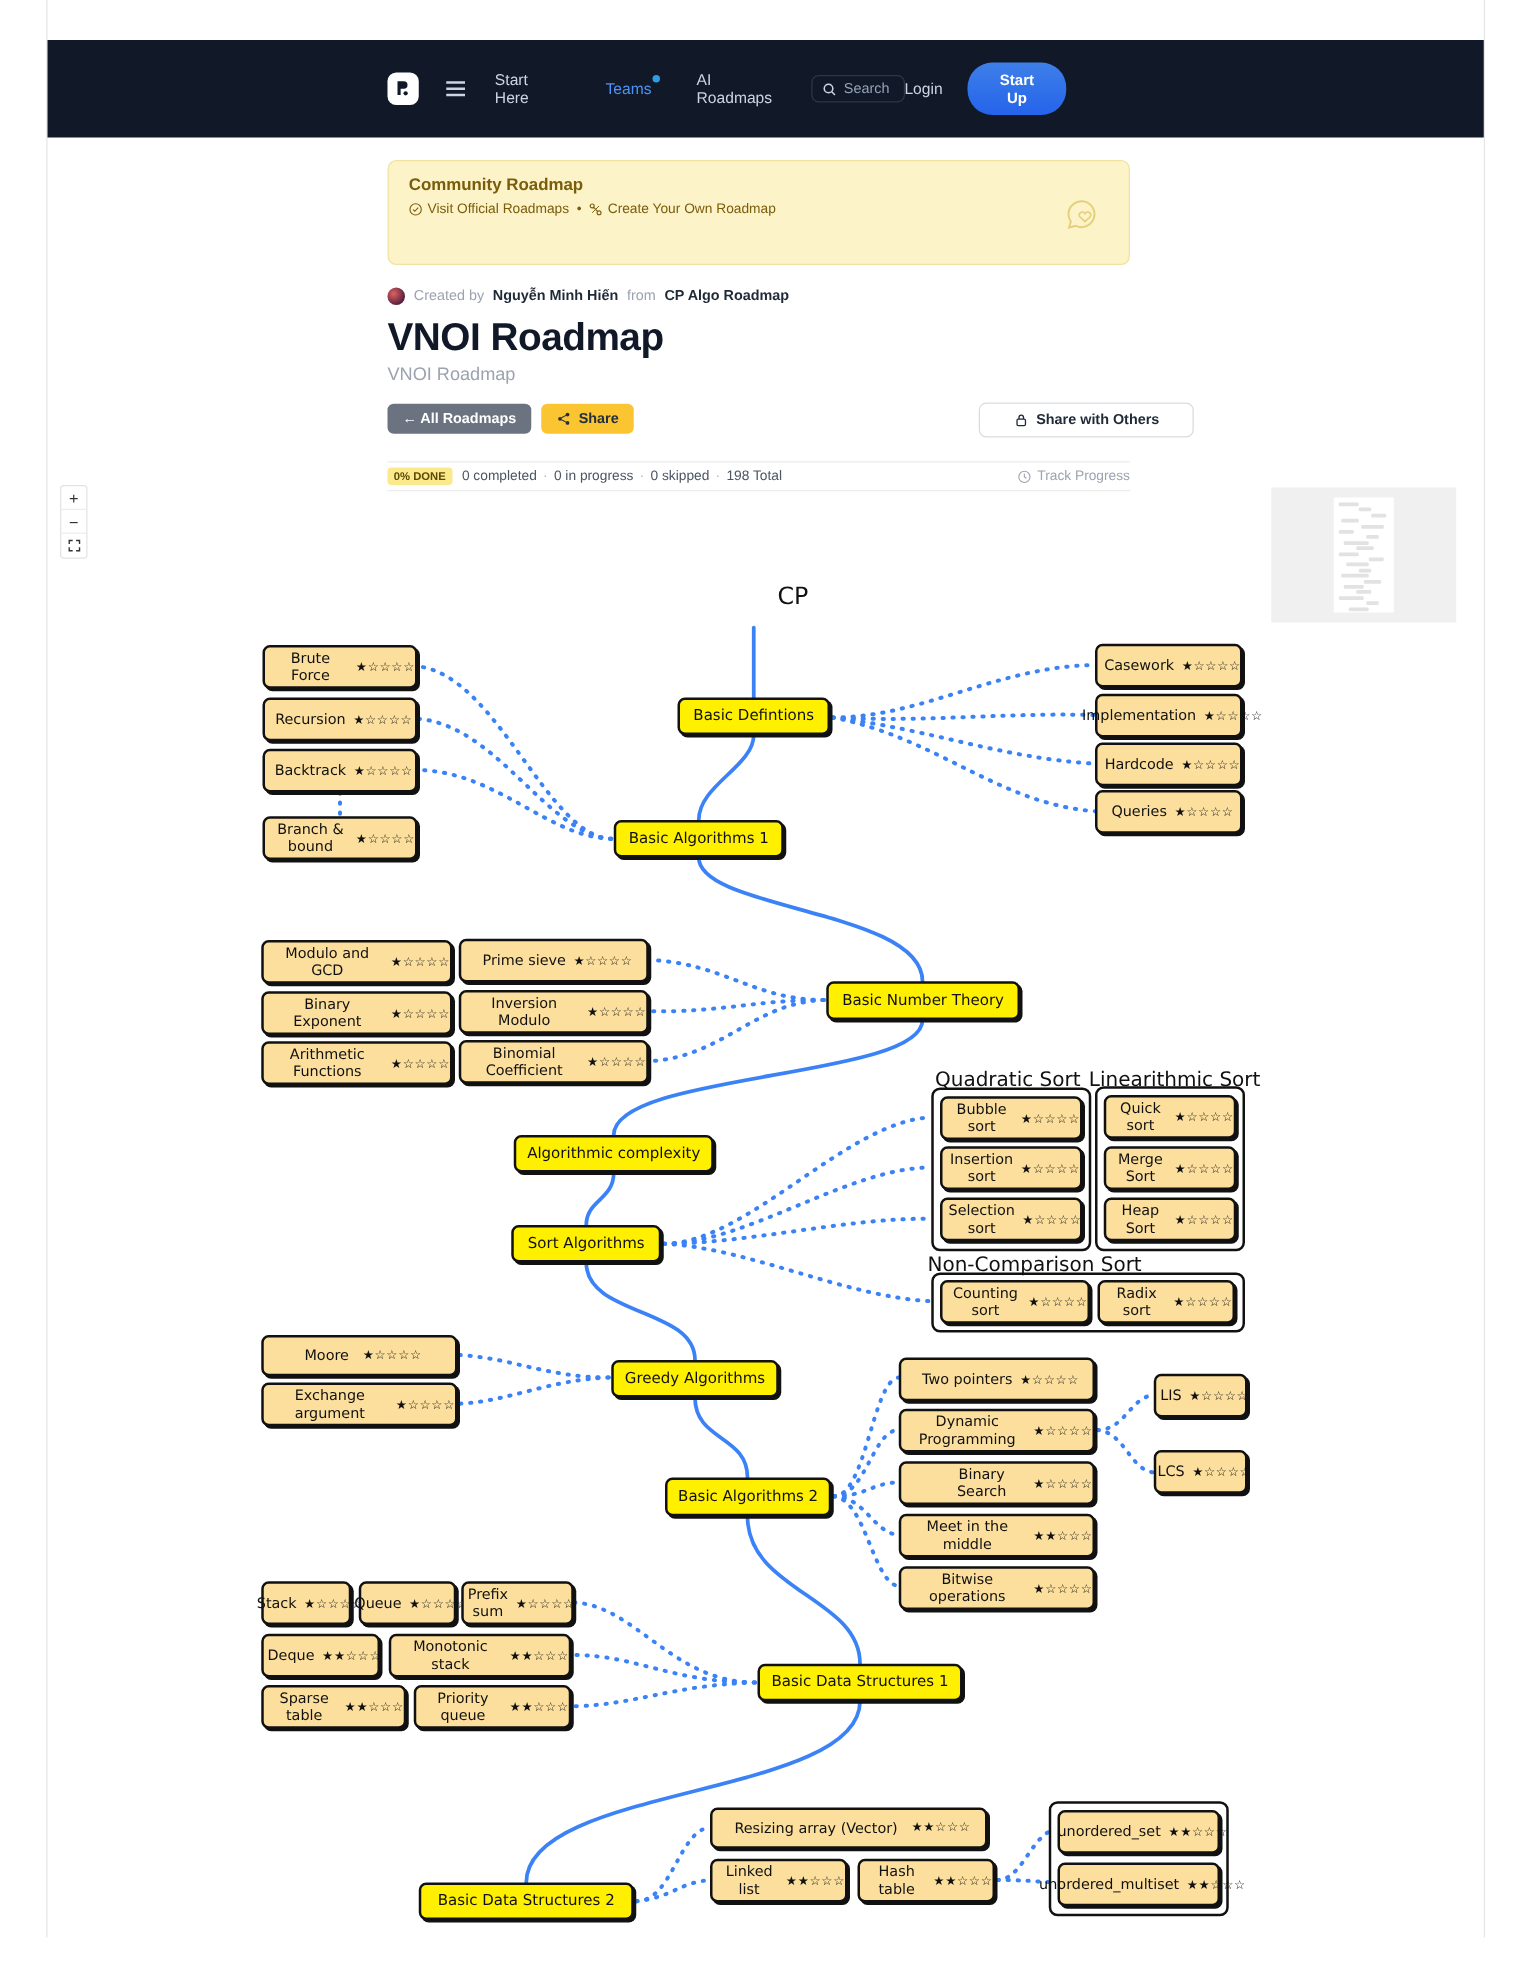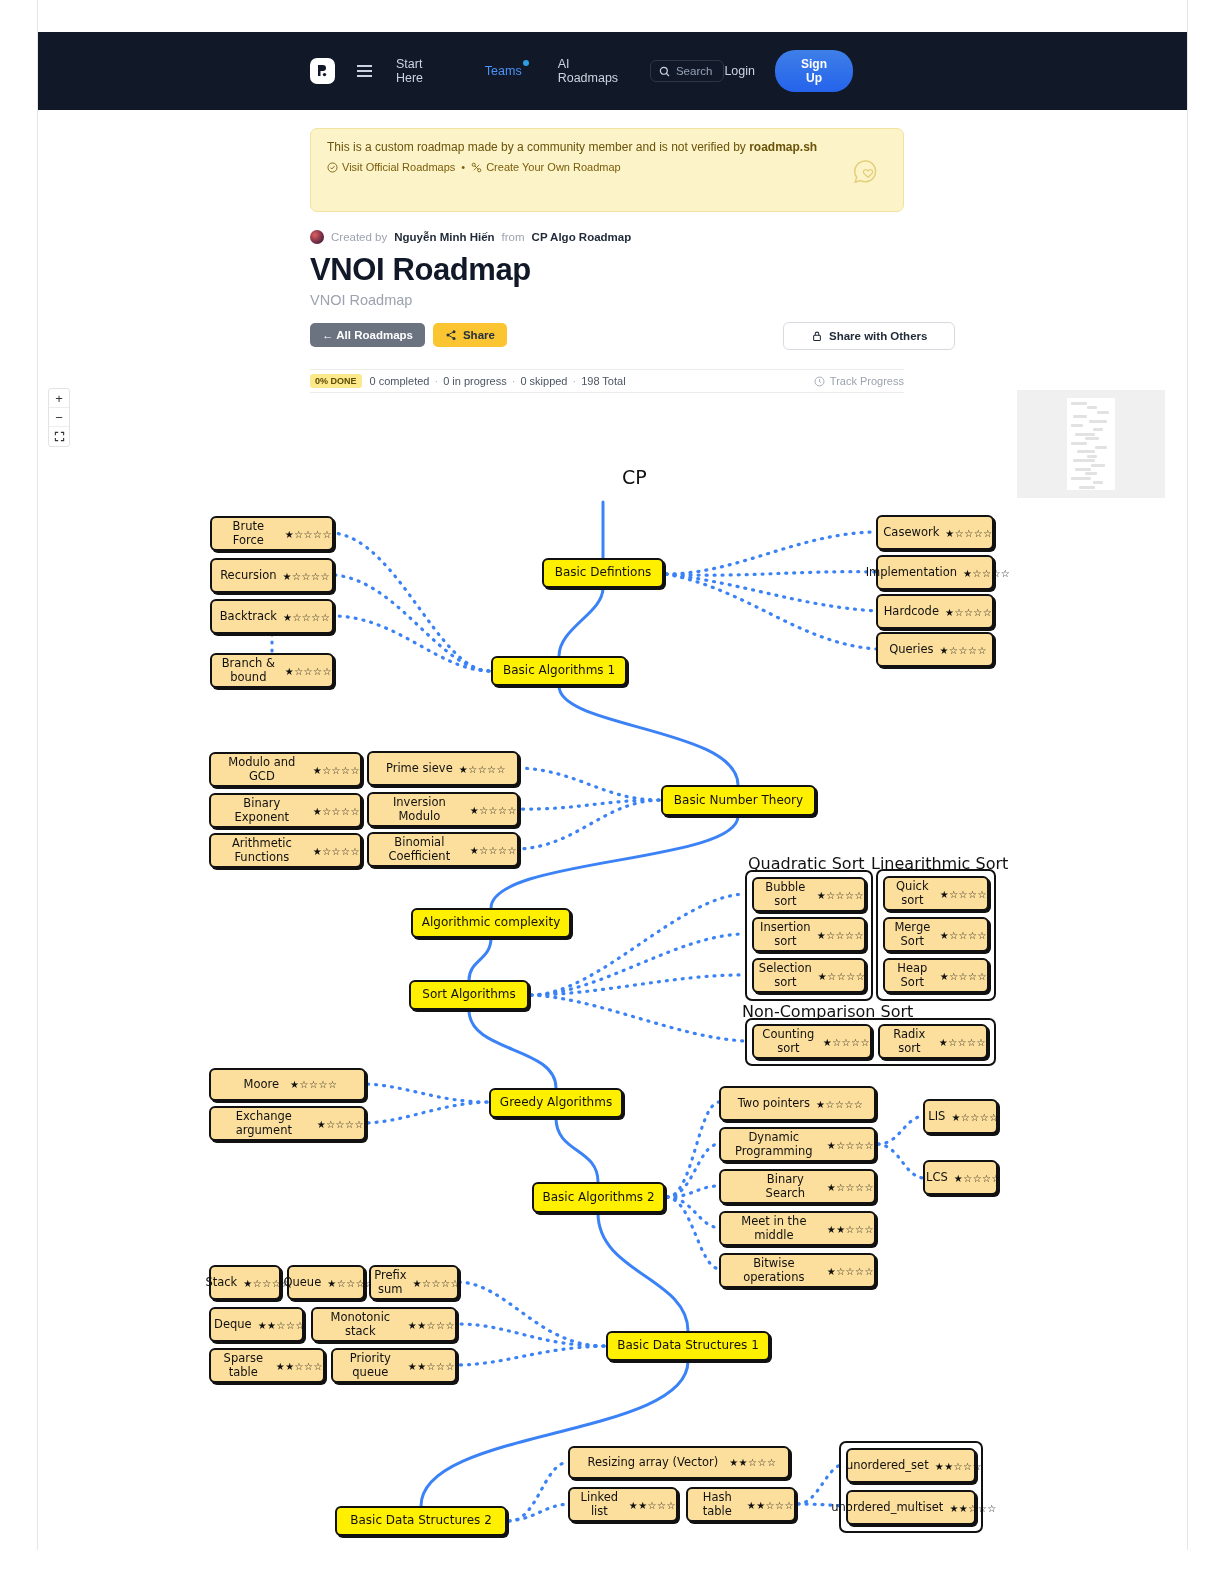--- a/index.html
+++ b/index.html
@@ -187,28 +187,26 @@
     </div>
     <div class="search-box">
       <svg width="11" height="11" viewBox="0 0 16 16">
           <circle cx="7" cy="7" r="5" fill="none" stroke="#cbd5e1" stroke-width="1.8"></circle>
           <line x1="10.8" y1="10.8" x2="14.5" y2="14.5" stroke="#cbd5e1" stroke-width="1.8"></line>
         </svg>
       <span>Search</span>
     </div>
     <div class="nav-right">
       <div class="login">Login</div>
-      <button class="signup">Sign Up</button>
+      <button class="signup">Start Up</button>
     </div>
   </div>
 
   <div class="banner">
-    <div class="banner-sub">
-      <span>This is a custom roadmap made by a community member and is not verified by </span><b>roadmap.sh</b>
-    </div>
+    <div class="banner-title">Community Roadmap</div>
     <div class="banner-links">
       <span class="lk">
         <svg width="11" height="11" viewBox="0 0 16 16">
             <circle cx="8" cy="8" r="6.6" fill="none" stroke="#7a5d0a" stroke-width="1.3"></circle>
             <path d="M5 8.2l2 2 4-4.3" fill="none" stroke="#7a5d0a" stroke-width="1.3"></path>
           </svg>
         <span>Visit Official Roadmaps</span>
       </span>
       <span>•</span>
       <span class="lk">

